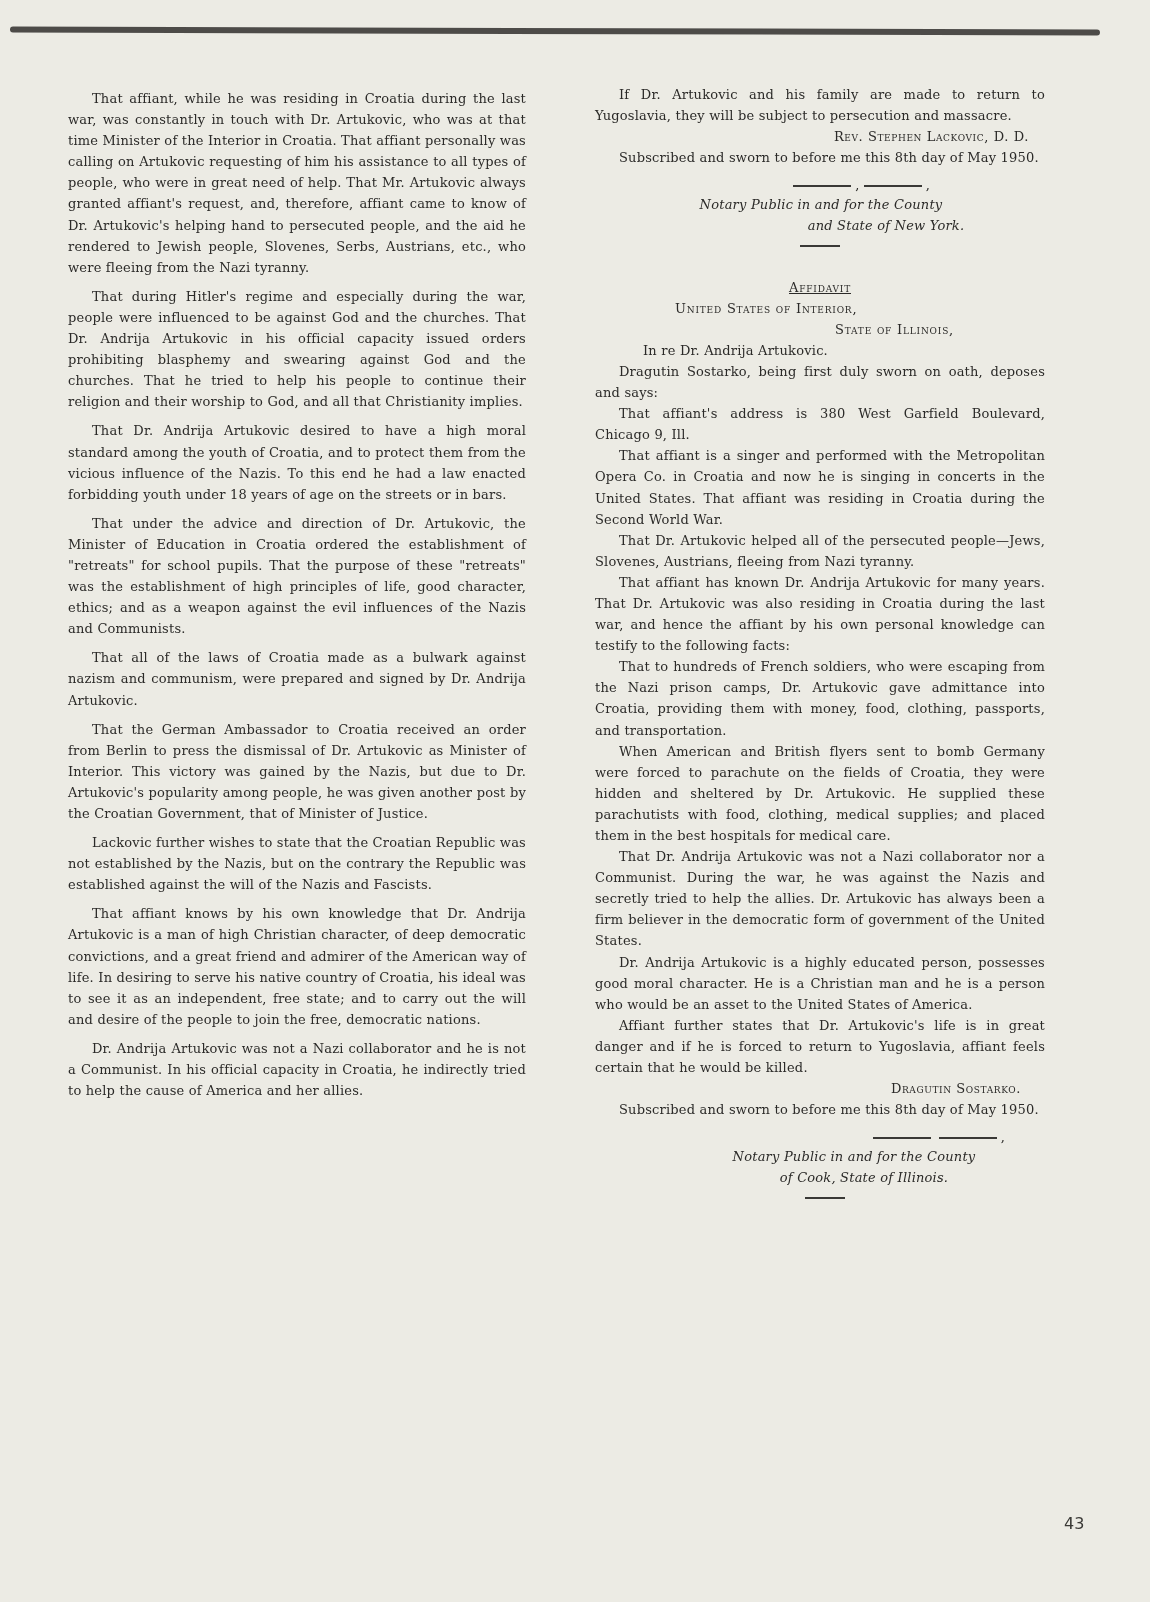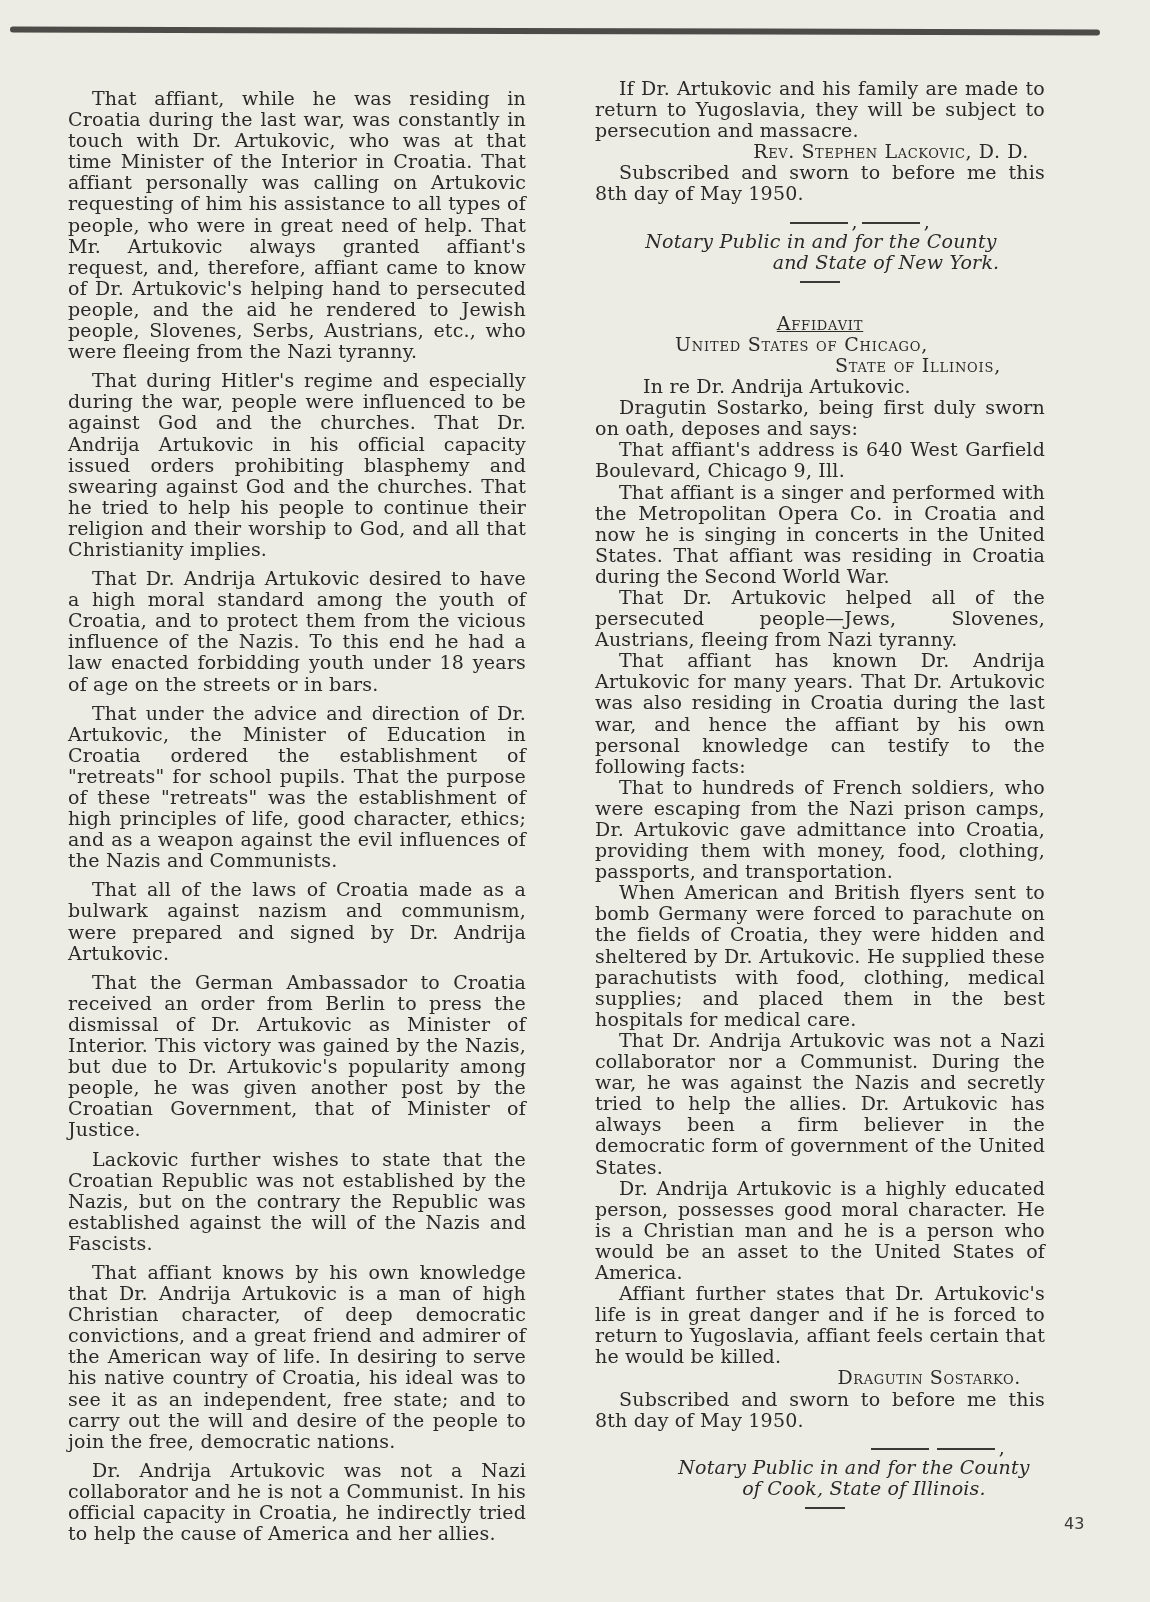--- a/index.html
+++ b/index.html
@@ -14,27 +14,27 @@
   .top-rule {
     position: absolute; left: 10px; top: 28px;
     width: 1090px; height: 6px;
     background: #3f3d3b;
     border-radius: 3px;
     transform: rotate(0.15deg);
     opacity: 0.92;
   }
   .col {
     position: absolute; top: 88px;
-    font-size: 19px;
+    font-size: 13px;
     line-height: 21.1px;
     text-align: justify;
     letter-spacing: 0.2px;
   }
   .col-left { left: 68px; width: 458px; }
-  .col-right { left: 595px; width: 450px; top: 78px; }
+  .col-right { left: 595px; width: 450px; top: 84px; }
   .col p { margin: 0; text-indent: 24px; }
   .col-left p { margin-bottom: 8px; }
   .col-right p { margin-bottom: 0; }
   .sig {
     text-align: right; font-variant: small-caps; letter-spacing: 0.6px;
     text-indent: 0 !important; padding-right: 16px;
   }
   .notary-line {
     text-align: right; padding-right: 115px; height: 20px; position: relative;
   }
@@ -79,25 +79,25 @@
   <p>Subscribed and sworn to before me this 8th day of May 1950.</p>
   <div class="notary-line" style="margin-top:6px;">
     <span class="blank"></span>,<span class="blank"></span>,
   </div>
   <p class="notary" style="padding-left:2px;">Notary Public in and for the County</p>
   <p class="notary" style="padding-left:132px;">and State of New York.</p>
   <div class="short-rule" style="margin-left:205px;"></div>
 
   <div style="height:30px;"></div>
   <p class="heading" style="text-align:center;text-decoration:underline;">Affidavit</p>
-  <p class="heading" style="padding-left:80px;text-align:left;">United States of Chicago,</p>
+  <p class="heading" style="padding-left:80px;text-align:left;">United States of Interior,</p>
   <p class="heading" style="padding-left:240px;text-align:left;">State of Illinois,</p>
   <p style="text-indent:0;margin-left:48px;">In re Dr. Andrija Artukovic.</p>
   <p>Dragutin Sostarko, being first duly sworn on oath, deposes and says:</p>
-  <p>That affiant's address is 640 West Garfield Boulevard, Chicago 9, Ill.</p>
+  <p>That affiant's address is 380 West Garfield Boulevard, Chicago 9, Ill.</p>
   <p>That affiant is a singer and performed with the Metropolitan Opera Co. in Croatia and now he is singing in concerts in the United States. That affiant was residing in Croatia during the Second World War.</p>
   <p>That Dr. Artukovic helped all of the persecuted people—Jews, Slovenes, Austrians, fleeing from Nazi tyranny.</p>
   <p>That affiant has known Dr. Andrija Artukovic for many years. That Dr. Artukovic was also residing in Croatia during the last war, and hence the affiant by his own personal knowledge can testify to the following facts:</p>
   <p>That to hundreds of French soldiers, who were escaping from the Nazi prison camps, Dr. Artukovic gave admittance into Croatia, providing them with money, food, clothing, passports, and transportation.</p>
   <p>When American and British flyers sent to bomb Germany were forced to parachute on the fields of Croatia, they were hidden and sheltered by Dr. Artukovic. He supplied these parachutists with food, clothing, medical supplies; and placed them in the best hospitals for medical care.</p>
   <p>That Dr. Andrija Artukovic was not a Nazi collaborator nor a Communist. During the war, he was against the Nazis and secretly tried to help the allies. Dr. Artukovic has always been a firm believer in the democratic form of government of the United States.</p>
   <p>Dr. Andrija Artukovic is a highly educated person, possesses good moral character. He is a Christian man and he is a person who would be an asset to the United States of America.</p>
   <p>Affiant further states that Dr. Artukovic's life is in great danger and if he is forced to return to Yugoslavia, affiant feels certain that he would be killed.</p>
   <p class="sig" style="padding-right:24px;">Dragutin Sostarko.</p>
   <p>Subscribed and sworn to before me this 8th day of May 1950.</p>

